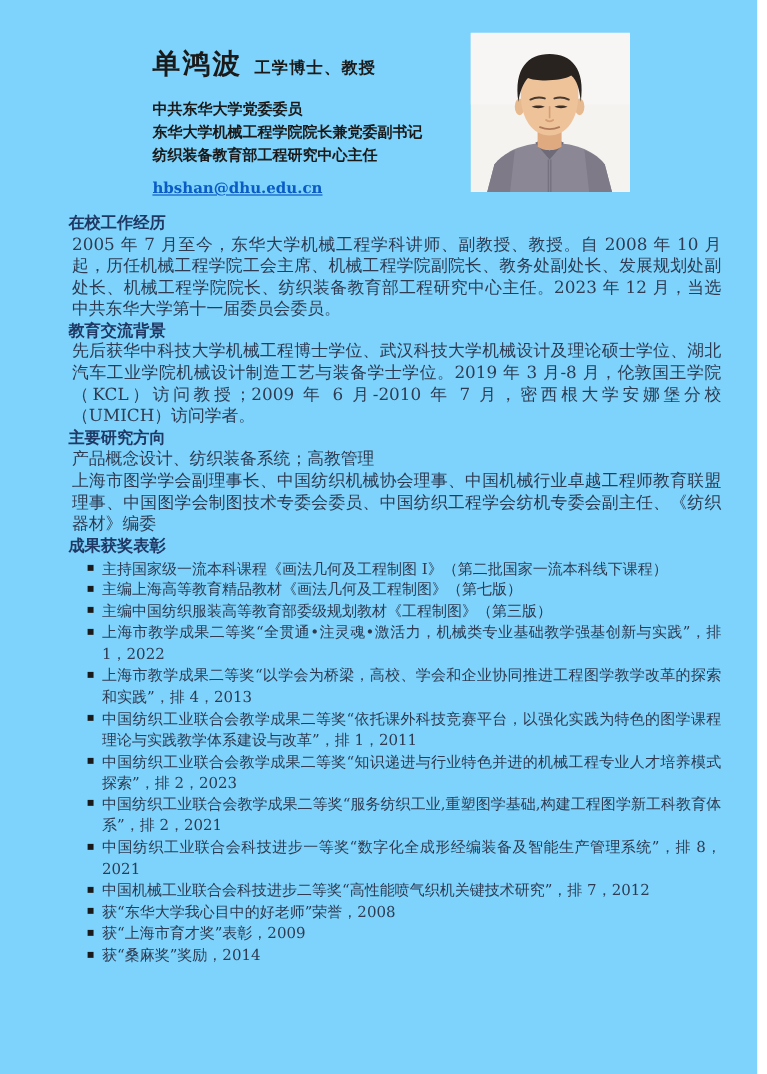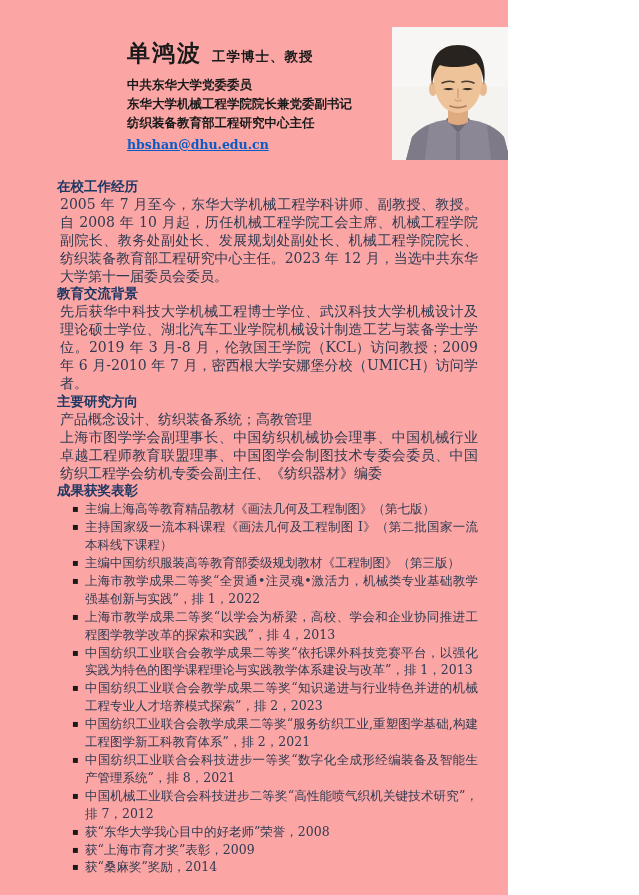--- a/index.html
+++ b/index.html
@@ -1,44 +1,44 @@
 <!DOCTYPE html>
 <html><head>
 <meta charset="utf-8">
 <style>
   * { margin:0; padding:0; box-sizing:border-box; }
   html,body { background:#ffffff; }
   .page {
     position:relative;
-    width:508px; height:895px;
-    background:#fca5a5;
+    width:631px; height:895px;
+    background:#7dd3fc;
     font-family:"DejaVu Serif","Liberation Serif",serif;
     color:#2f3b52;
     overflow:hidden;
     padding:0 30px 0 33px;
   }
   
   .header { position:relative; height:150px; padding-top:38px; }
   .header-info { margin-left:94px; width:250px; }
   .name-row { white-space:nowrap; }
   .name {
     font-size:23px; font-weight:bold; color:#1a1a1a;
     letter-spacing:2px;
   }
   .degree {
     font-size:13.5px; font-weight:bold; color:#1a1a1a;
     margin-left:10px; letter-spacing:1px;
   }
-  .titles { margin-top:6px; }
+  .titles { margin-top:12px; }
   .title-line {
     font-size:12.5px; font-weight:bold; color:#1a1a1a;
     line-height:19px; white-space:nowrap;
   }
   .email {
-    display:inline-block; margin-top:5px;
+    display:inline-block; margin-top:11px;
     font-family:"DejaVu Serif","Liberation Serif",serif;
     font-size:12.5px; font-weight:bold;
     color:#0a5bc4; text-decoration:underline; cursor:pointer;
   }
   .photo {
     position:absolute; left:359px; top:27px;
     width:133px; height:133px; overflow:hidden;
   }
   
   .content { margin-top:28px; }
@@ -126,26 +126,26 @@
       <section class="section">
         <h2>主要研究方向</h2>
         <div class="para">产品概念设计、纺织装备系统；高教管理</div>
       </section>
       <section class="section">
         <div class="para">上海市图学学会副理事长、中国纺织机械协会理事、中国机械行业卓越工程师教育联盟理事、中国图学会制图技术专委会委员、中国纺织工程学会纺机专委会副主任、《纺织器材》编委</div>
       </section>
       <section class="section">
         <h2>成果获奖表彰</h2>
         <ul>
+          <li>主持国家级一流本科课程《画法几何及工程制图 I》（第二批国家一流本科线下课程）</li>
           <li>主编上海高等教育精品教材《画法几何及工程制图》（第七版）</li>
-          <li>主持国家级一流本科课程《画法几何及工程制图 I》（第二批国家一流本科线下课程）</li>
           <li>主编中国纺织服装高等教育部委级规划教材《工程制图》（第三版）</li>
           <li>上海市教学成果二等奖“全贯通•注灵魂•激活力，机械类专业基础教学强基创新与实践”，排 1，2022</li>
           <li>上海市教学成果二等奖“以学会为桥梁，高校、学会和企业协同推进工程图学教学改革的探索和实践”，排 4，2013</li>
-          <li>中国纺织工业联合会教学成果二等奖“依托课外科技竞赛平台，以强化实践为特色的图学课程理论与实践教学体系建设与改革”，排 1，2013</li>
+          <li>中国纺织工业联合会教学成果二等奖“依托课外科技竞赛平台，以强化实践为特色的图学课程理论与实践教学体系建设与改革”，排 1，2011</li>
           <li>中国纺织工业联合会教学成果二等奖“知识递进与行业特色并进的机械工程专业人才培养模式探索”，排 2，2023</li>
           <li>中国纺织工业联合会教学成果二等奖“服务纺织工业,重塑图学基础,构建工程图学新工科教育体系”，排 2，2021</li>
           <li>中国纺织工业联合会科技进步一等奖“数字化全成形经编装备及智能生产管理系统”，排 8，2021</li>
           <li>中国机械工业联合会科技进步二等奖“高性能喷气织机关键技术研究”，排 7，2012</li>
           <li>获“东华大学我心目中的好老师”荣誉，2008</li>
           <li>获“上海市育才奖”表彰，2009</li>
           <li>获“桑麻奖”奖励，2014</li>
         </ul>
       </section>
     </div>

